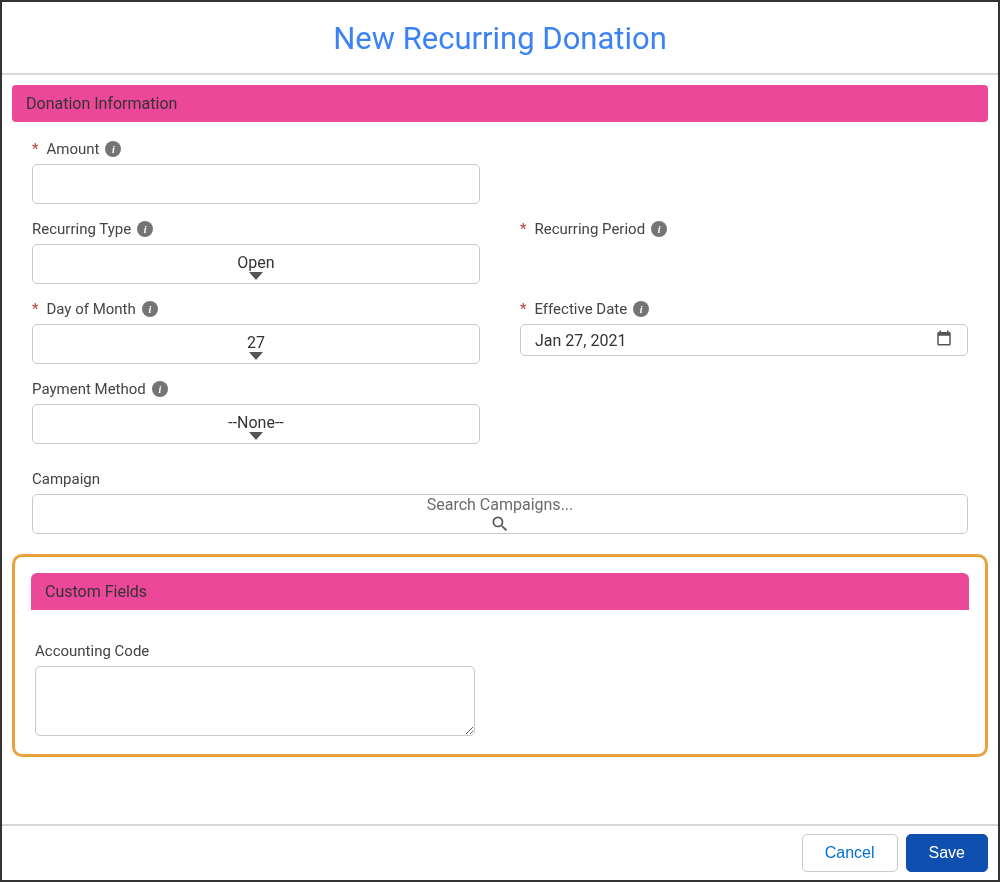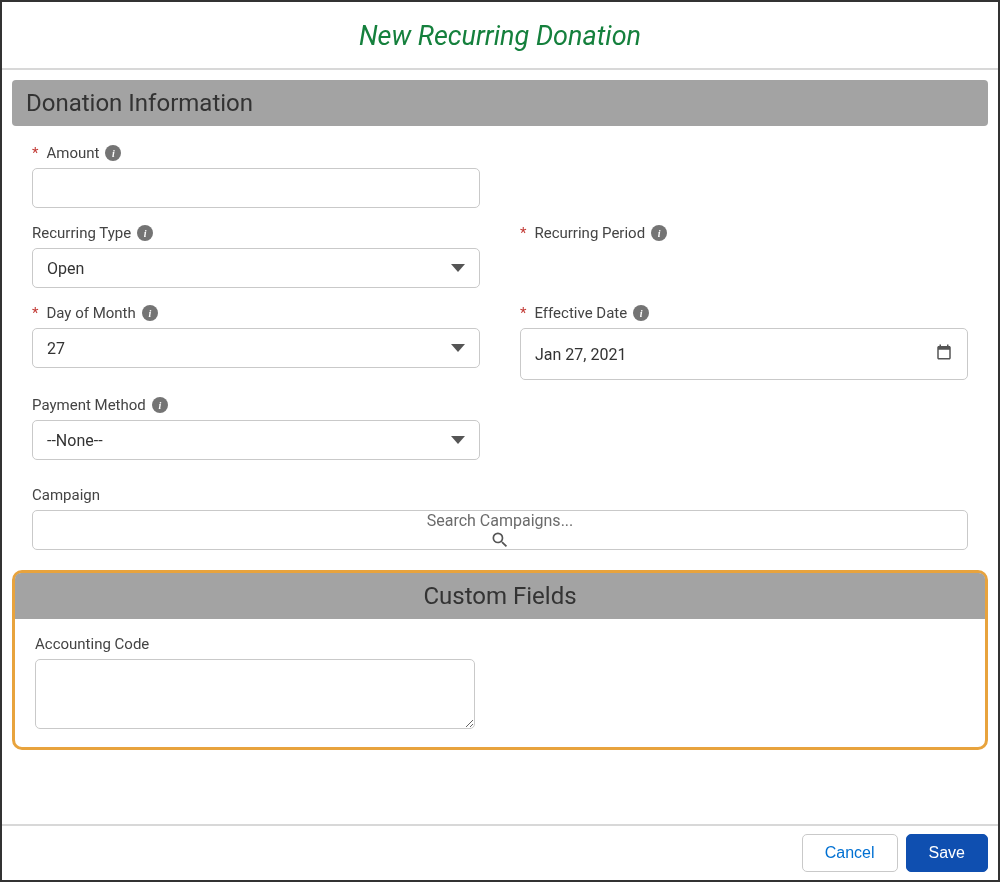--- a/index.html
+++ b/index.html
@@ -11,32 +11,31 @@
   height: 882px;
   border: 2px solid #333;
   position: relative;
 }
 .modal-header {
   text-align: center;
   padding: 18px 0 16px 0;
   border-bottom: 2px solid #d8d8d8;
 }
 .modal-header h1 {
-  font-size: 27px;
+  font-size: 31px;
   font-weight: 400;
-  color: #15803d;
-  font-style: italic;
+  color: #3b82f6;
 }
 .modal-body {
   padding: 10px 10px 0 10px;
 }
 .section-header {
-  background: #a3a3a3;
+  background: #ec4899;
   padding: 9px 14px;
-  font-size: 24px;
+  font-size: 16px;
   font-weight: 400;
   color: #333;
   border-radius: 4px;
   margin-bottom: 10px;
 }
 .form-grid {
   display: grid;
   grid-template-columns: 1fr 1fr;
   column-gap: 40px;
   row-gap: 16px;
@@ -74,32 +73,33 @@
   color: #333;
 }
 .control { height: 40px; padding: 0 12px; }
 .select-control {
   height: 40px;
   display: flex;
   align-items: center;
   justify-content: space-between;
   padding: 8px 14px;
   cursor: pointer;
+  flex-direction: column;
 }
 .lookup-control {
   height: 40px;
   display: flex;
   align-items: center;
   justify-content: space-between;
   padding: 0 14px;
   color: #555;
   flex-direction: column;
 }
 .date-control {
-  height: 52px;
+  height: 32px;
   display: flex;
   align-items: center;
   justify-content: space-between;
   padding: 0 14px;
 }
 .chevron {
   width: 0; height: 0;
   border-left: 7px solid transparent;
   border-right: 7px solid transparent;
   border-top: 8px solid #555;
@@ -111,21 +111,21 @@
   height: 70px;
   padding: 8px 12px;
   resize: both;
 }
 .highlight-box {
   border: 3px solid #e8a33d;
   border-radius: 10px;
   padding: 0;
   margin: 2px 0 0 0;
 }
-.highlight-box .section-header { margin: 0; border-radius: 6px 6px 0 0; text-align: center; }
+.highlight-box .section-header { margin: 16px; border-radius: 6px 6px 0 0; }
 .highlight-box .inner { padding: 16px 20px 18px 20px; }
 .footer {
   position: absolute;
   bottom: 0; left: 0; right: 0;
   border-top: 2px solid #d8d8d8;
   background: #fff;
   padding: 8px 10px;
   display: flex;
   justify-content: flex-end;
   gap: 8px;

